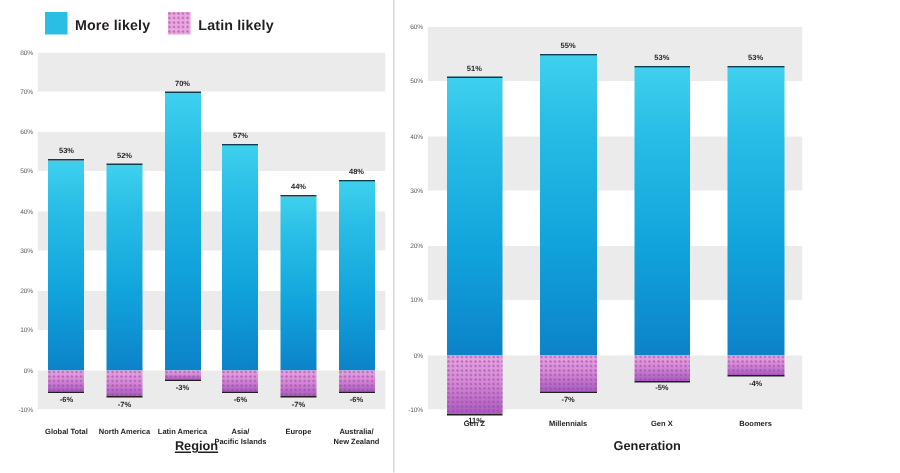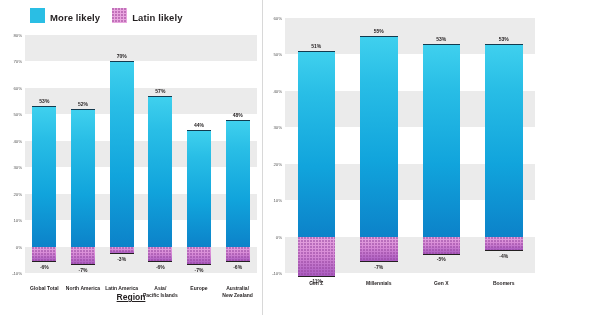--- a/index.html
+++ b/index.html
@@ -295,15 +295,16 @@
     <div class="ytick" style="top: 0px;">60%</div>
         <div class="ytick" style="top: 36.4286px;">50%</div>
         <div class="ytick" style="top: 72.8571px;">40%</div>
         <div class="ytick" style="top: 109.286px;">30%</div>
         <div class="ytick" style="top: 145.714px;">20%</div>
         <div class="ytick" style="top: 182.143px;">10%</div>
         <div class="ytick" style="top: 218.571px;">0%</div>
         <div class="ytick" style="top: 255px;">-10%</div>
       </div>
 
+    <div class="axis-title" id="xtitle-right" style="top: 292px;">Generation</div>
   </div>
 
 </div>
 
 </body></html>

